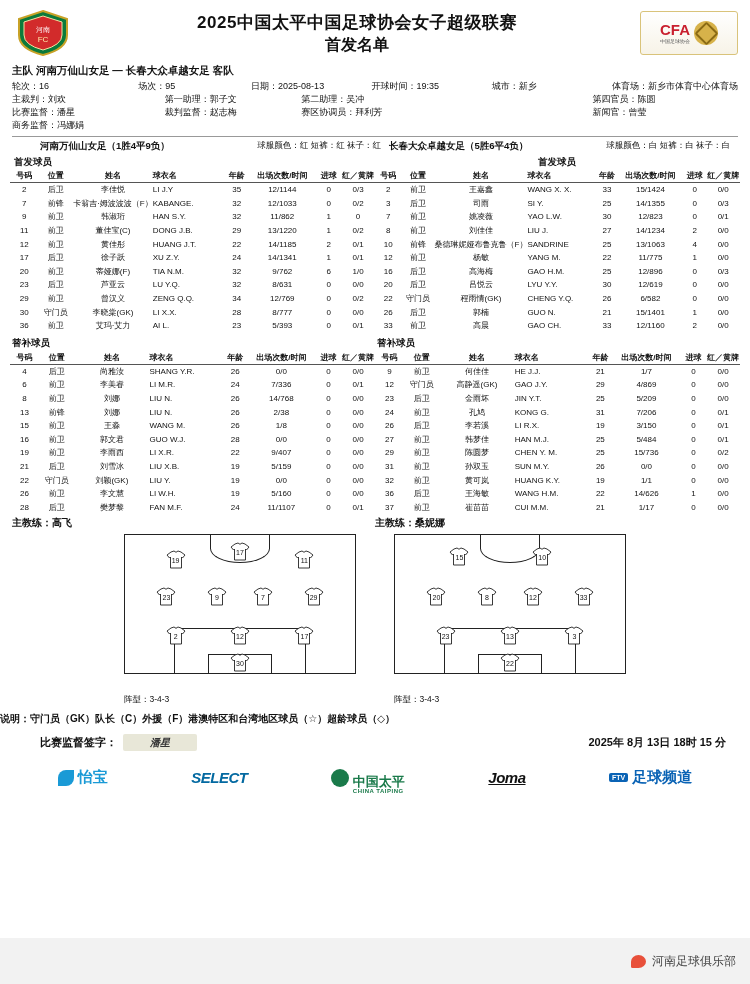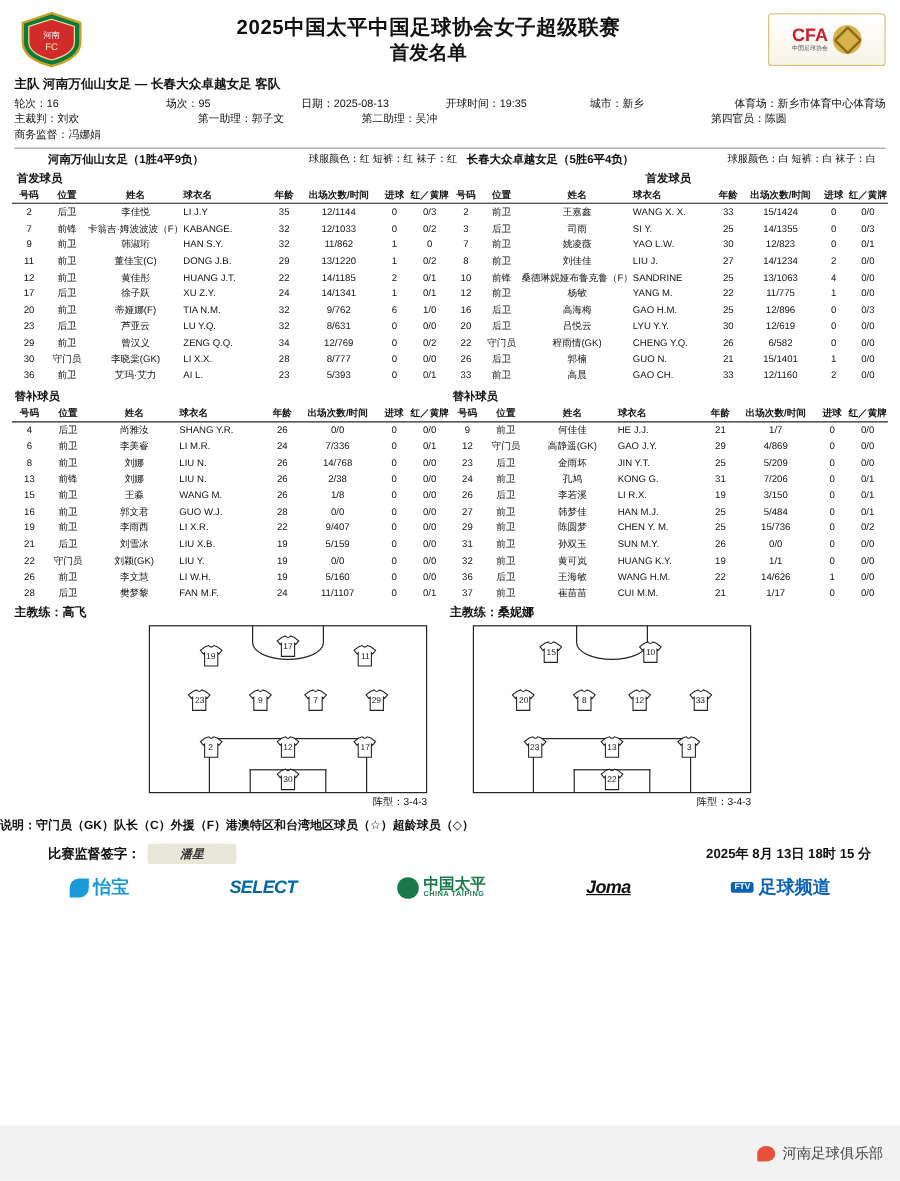--- a/index.html
+++ b/index.html
@@ -98,42 +98,42 @@
   .pitch .box6{
     position:absolute;left:50%;transform:translateX(-50%);bottom:0;
     width:62px;height:18px;border:1px solid #222;border-bottom:none;
   }
   .shirt-ico{
     position:absolute;width:22px;height:20px;transform:translate(-50%,-50%);
     font-size:7px;text-align:center;
   }
   .shirt-ico svg{position:absolute;left:0;top:0;}
   .shirt-ico span{position:absolute;left:0;right:0;top:7px;font-size:7px;}
-  .fmt{text-align:right;font-size:8.5px;margin-top:2px;}
+  .fmt{text-align:left;font-size:8.5px;margin-top:20px;}
 
   .legend{font-size:10px;font-weight:bold;padding:6px 0 0 0;}
   .sign{display:flex;align-items:center;padding:8px 24px 0 40px;font-size:11px;font-weight:bold;}
   .sign .sig{
     margin-left:6px;width:74px;height:17px;background:#e8e7d8;border-radius:2px;
     display:flex;align-items:center;justify-content:center;font-size:10px;color:#333;
     font-family:"Liberation Serif",serif;font-style:italic;
   }
   .sign .dt{margin-left:auto;font-size:11px;font-weight:bold;}
 
   
   .sponsors{
     display:flex;align-items:center;justify-content:space-around;
     padding:10px 16px 0 16px;
   }
   .sp{font-size:15px;font-weight:bold;display:flex;align-items:center;gap:4px;}
   .sp.yiyang{color:#1a9ad6;font-family:"Liberation Serif",serif;}
   .sp.select{color:#0369a1;letter-spacing:-0.5px;font-style:italic;}
   .sp.taiping{color:#1a7a4a;}
   .sp.taiping .tx{line-height:1;}
-  .sp.taiping .tx b{font-size:13px;display:block;}
+  .sp.taiping .tx b{font-size:13px;display:block;margin-top:14px;}
   .sp.taiping .tx i{font-size:6px;display:block;font-style:normal;letter-spacing:.5px;}
   .sp.joma{color:#111;font-style:italic;letter-spacing:-0.5px;text-decoration:underline;}
   .sp.ftv{color:#0a63b5;}
   .sp.ftv .badge{background:#0a63b5;color:#fff;font-size:7px;padding:1px 3px;border-radius:2px;}
   .sp .leaf{width:16px;height:16px;border-radius:50% 0 50% 0;background:#1a9ad6;display:inline-block}
   .sp .grn{width:18px;height:18px;border-radius:50%;background:#1a7a4a;display:inline-block}
 
   .footer{
     position:absolute;left:0;right:0;bottom:0;height:46px;background:#f2f2f2;
     display:flex;align-items:center;justify-content:flex-end;padding-right:14px;
@@ -176,20 +176,27 @@
       <div class="cell c3"><span>开球时间：</span><span>19:35</span></div>
       <div class="cell c3"><span>城市：</span><span>新乡</span></div>
       <div class="cell c4"><span>体育场：</span><span>新乡市体育中心体育场</span></div>
     </div>
     <div class="row">
       <div class="cell c1"><span>主裁判：</span><span>刘欢</span></div>
       <div class="cell c2"><span>第一助理：</span><span>郭子文</span></div>
       <div class="cell c3"><span>第二助理：</span><span>吴冲</span></div>
       <div class="cell c3"></div>
       <div class="cell c3"><span>第四官员：</span><span>陈圆</span></div>
+    </div>
+    <div class="row">
+      <div class="cell c1"><span>比赛监督：</span><span>潘星</span></div>
+      <div class="cell c2"><span>裁判监督：</span><span>赵志梅</span></div>
+      <div class="cell c3"><span>赛区协调员：</span><span>拜利芳</span></div>
+      <div class="cell c3"></div>
+      <div class="cell c3"><span>新闻官：</span><span>曾莹</span></div>
     </div>
     <div class="row">
       <div class="cell c1"><span>商务监督：</span><span>冯娜娟</span></div>
     </div>
     <div class="hr"></div>
   </div>
 
   <div class="teams">
     <div class="side">
       <span>河南万仙山女足（1胜4平9负）</span>

